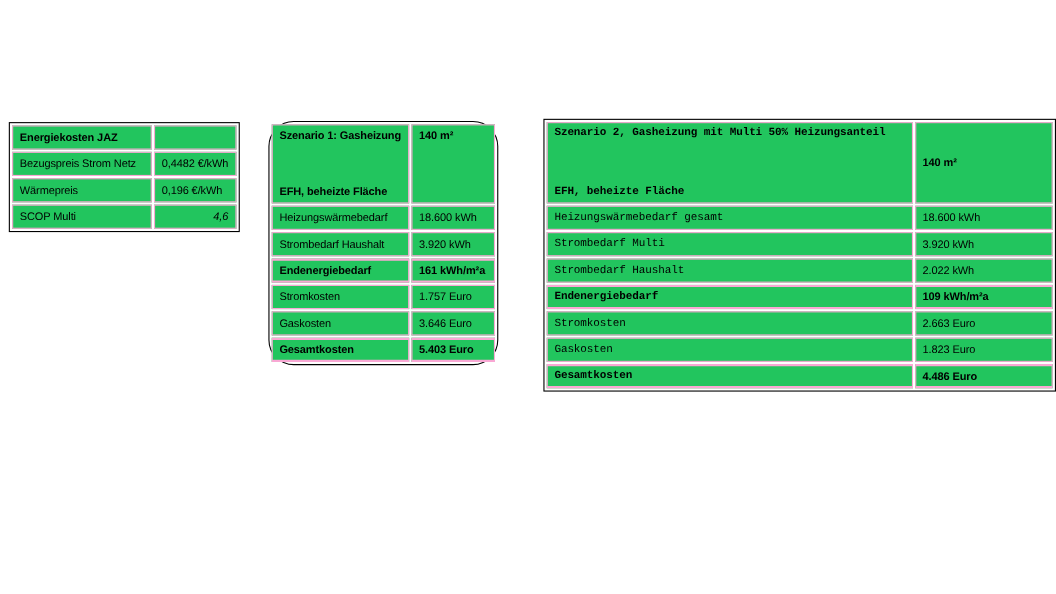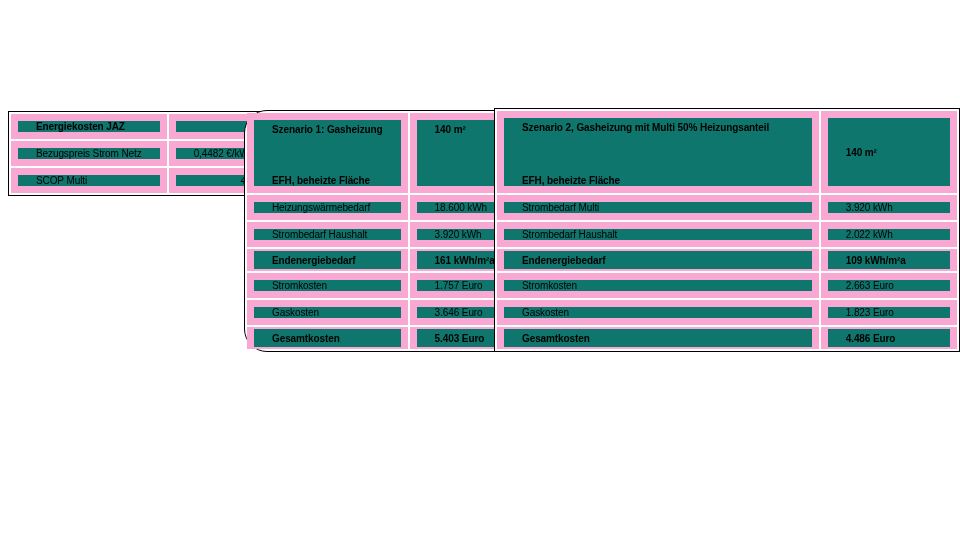--- a/index.html
+++ b/index.html
@@ -17,65 +17,69 @@
   table.tbl {
     position: absolute;
     border-collapse: separate;
     border-spacing: 2px;
     border: 1px solid #000;
     table-layout: fixed;
     background: #fff;
   }
   table.tbl td {
     box-sizing: border-box;
-    border: 7px solid #f9a8d4;
-    padding: 0 18px;
+    border: 1px solid #f9a8d4;
+    padding: 0 6px;
     height: 22px;
     font-size: 10px;
     letter-spacing: -0.1px;
     white-space: nowrap;
     vertical-align: middle;
-    background: #0f766e;
+    background: #22c55e;
   }
   .b { font-weight: bold; }
   .ra { text-align: right; font-style: italic; }
   tr.thick td {
     border-top-width: 2px;
     border-bottom-width: 2px;
   }
   
   #t1 { left: 8px; top: 111px; }
   #t1 .c1 { width: 127px; }
   #t1 .c2 { width: 72px; }
   
   #t2 { left: 244px; top: 110px; border-radius: 23px; }
   #t2 .c1 { width: 125px; }
   #t2 .c2 { width: 76px; }
   #t2 td.hd { height: 72px; vertical-align: top; padding-top: 4px; }
   #t2 .hcell { display: flex; flex-direction: column; justify-content: space-between; height: 62px; }
   
   #t3 { left: 494px; top: 108px; }
-  #t3 .c1 { width: 345px; }
+  #t3 .c1 { width: 345px; font-family: Liberation Mono, monospace; }
   #t3 .c2 { width: 161px; }
   #t3 td.hd { height: 74px; vertical-align: top; padding-top: 4px; }
   #t3 td.hd-area { height: 74px; vertical-align: middle; }
   #t3 .hcell { display: flex; flex-direction: column; justify-content: space-between; height: 64px; }
 </style>
 </head>
 <body>
 
 <table class="tbl" id="t1">
   <tbody>
       <tr>
     <td class="c1 b">Energiekosten JAZ</td>
     <td class="c2"></td>
   </tr>
   <tr>
     <td class="c1">Bezugspreis Strom Netz</td>
     <td class="c2">0,4482 €/kWh</td>
+  </tr>
+  <tr>
+    <td class="c1">Wärmepreis</td>
+    <td class="c2">0,196 €/kWh</td>
   </tr>
   <tr>
     <td class="c1">SCOP Multi</td>
     <td class="c2 ra">4,6</td>
   </tr>
 </tbody>
   </table>
 
 <table class="tbl" id="t2">
   <tbody>
@@ -120,20 +124,24 @@
       <tr>
     <td class="c1 hd">
       <div class="hcell">
         <span class="b">Szenario 2, Gasheizung mit Multi 50% Heizungsanteil</span>
         <span class="b">EFH, beheizte Fläche</span>
       </div>
     </td>
     <td class="c2 hd-area b">140 m²</td>
   </tr>
   <tr>
+    <td class="c1">Heizungswärmebedarf gesamt</td>
+    <td class="c2">18.600 kWh</td>
+  </tr>
+  <tr>
     <td class="c1">Strombedarf Multi</td>
     <td class="c2">3.920 kWh</td>
   </tr>
   <tr>
     <td class="c1">Strombedarf Haushalt</td>
     <td class="c2">2.022 kWh</td>
   </tr>
   <tr class="thick">
     <td class="c1 b">Endenergiebedarf</td>
     <td class="c2 b">109 kWh/m²a</td>

